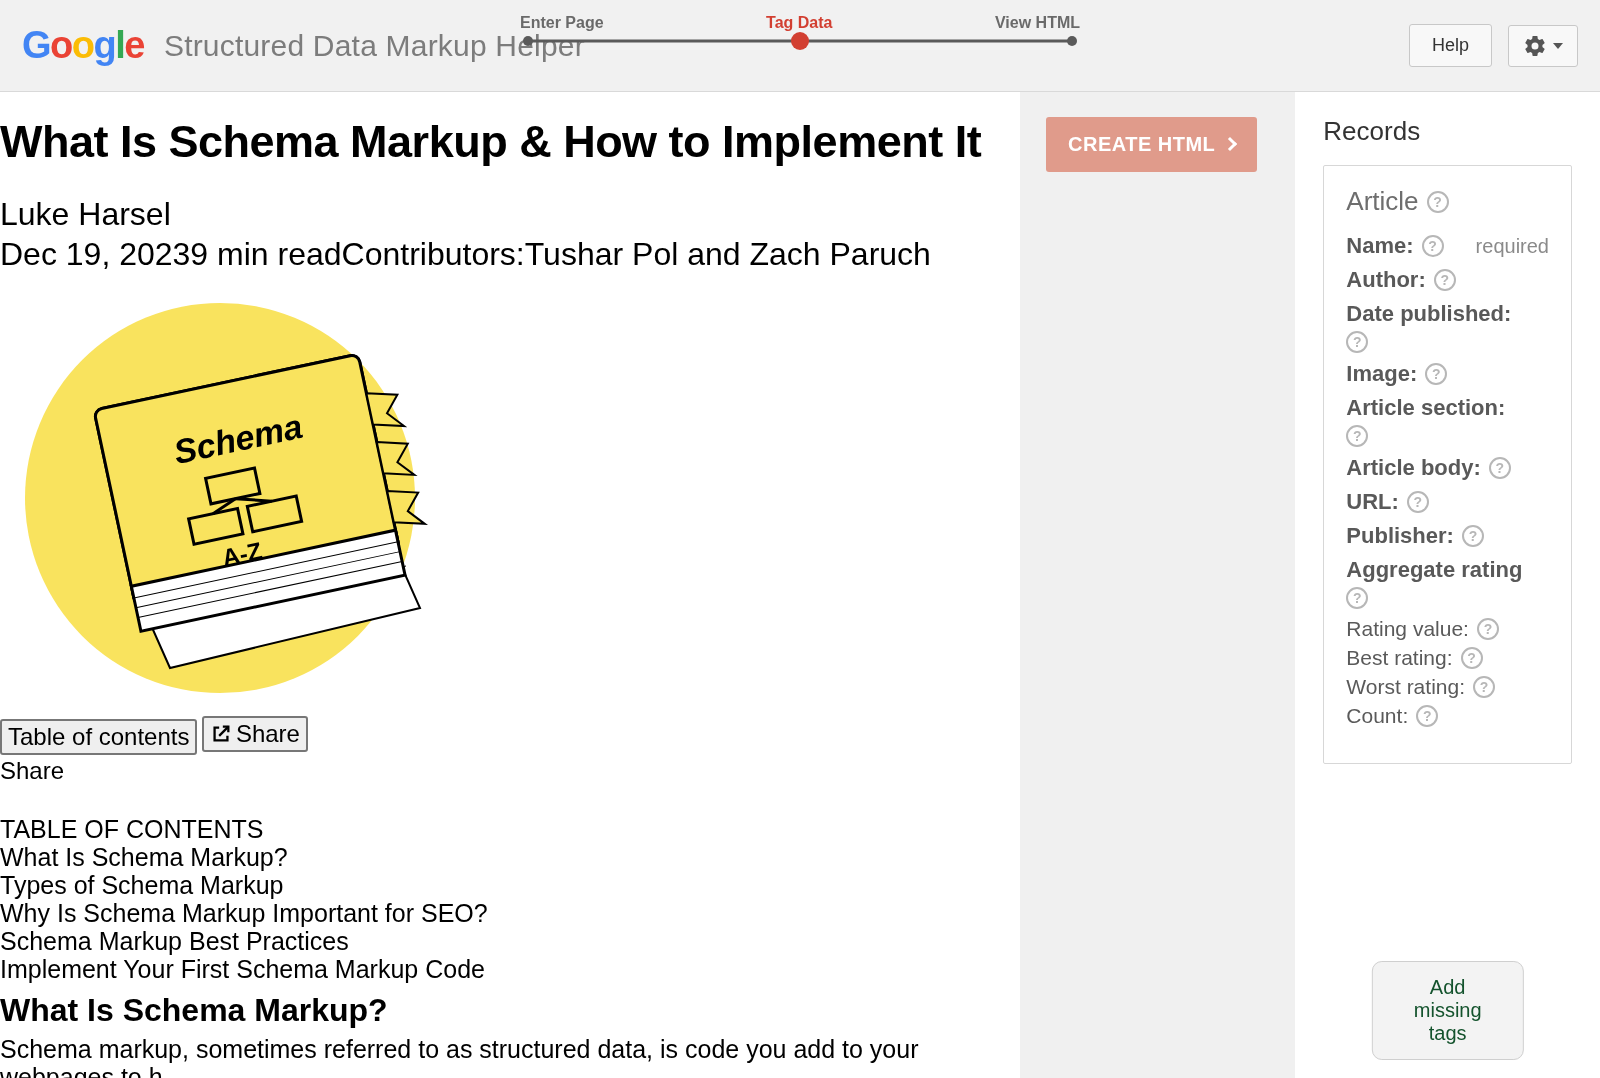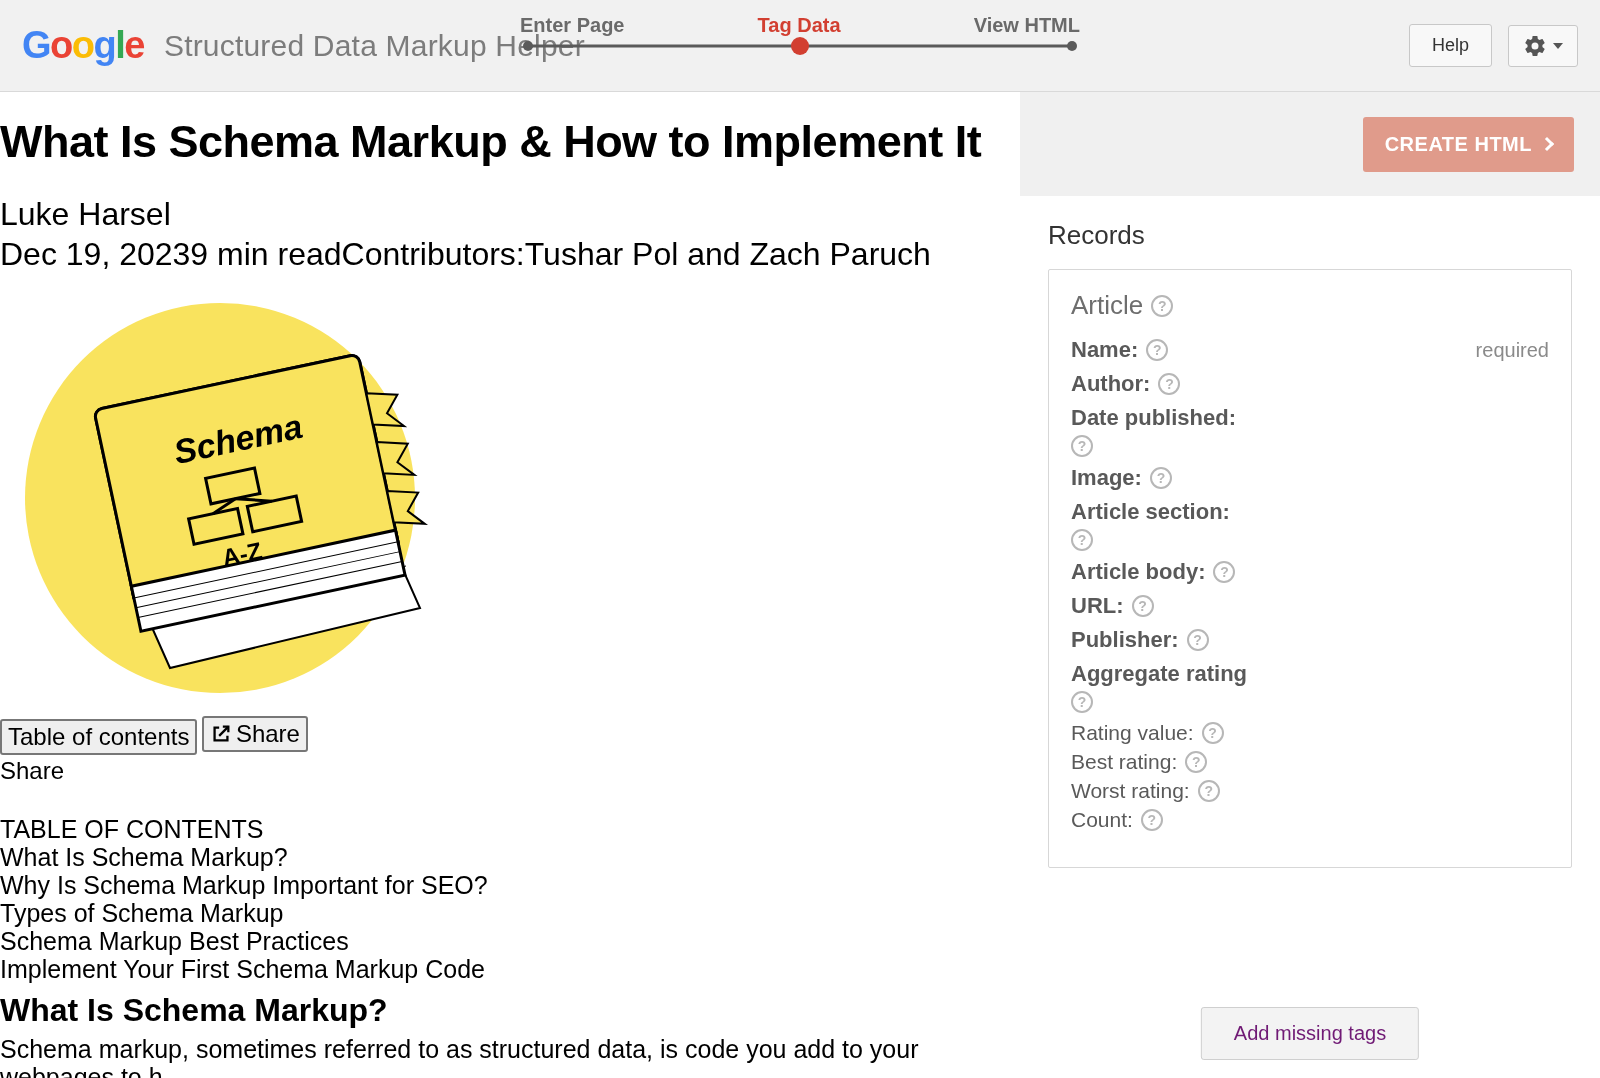--- a/index.html
+++ b/index.html
@@ -28,21 +28,21 @@
   .app-title { color:#7c7c7c; font-size: 30px; font-weight: 400; letter-spacing: 0.2px;}
 
   .stepper {
     position: absolute;
     left: 50%;
     top: 14px;
     transform: translateX(-50%);
     width: 560px;
     text-align: center;
   }
-  .step-labels { display: flex; justify-content: space-between; font-size: 20px; font-weight: 700; margin-bottom: 2px;}
+  .step-labels { display: flex; justify-content: space-between; font-size: 16px; font-weight: 700; margin-bottom: 2px;}
   .step-label { color:#6a6a6a; }
   .step-label.active { color:#d23f31; }
   .step-track { position: relative; height: 14px; }
   .step-line {
     position:absolute; top:50%; left:8px; right:8px; height:3px;
     background:#5a5a5a; border-radius:2px; transform:translateY(-50%);
   }
   .step-dot {
     position:absolute; top:50%; width:10px; height:10px; background:#5a5a5a;
     border-radius:50%; transform:translate(-50%,-50%);
@@ -86,21 +86,22 @@
   }
   .share-under { font-size:24px; margin-top:2px;}
   .toc-block { margin-top: 30px; font-size:25px; line-height:1.12;}
   .h2 { font-size:32px; font-weight:800; margin-top:10px; font-family: Helvetica, Arial, sans-serif;}
   .para { font-size:25px; line-height:1.15; margin-top:6px;}
 
   .side-pane {
     flex: 1;
     background:#f0f0f0;
     display:flex;
-    flex-direction:column;
+    flex-direction:row;
+    gap:12px;
   }
   .side-top {
     height: 104px;
     display:flex; align-items:center; justify-content:flex-end;
     padding: 0 26px;
   }
   .create-btn {
     background:#e09b8b; color:#fff; font-weight:700; font-size:20px;
     border:none; border-radius:3px; padding:16px 22px; letter-spacing:0.5px;
     display:flex; align-items:center; gap:10px; cursor:pointer;
@@ -115,22 +116,22 @@
     display:inline-flex; width:22px; height:22px; border:2px solid #b7b7b7; border-radius:50%;
     align-items:center; justify-content:center; font-size:14px; color:#b7b7b7; font-weight:700;
     vertical-align:middle;
   }
   .field-row { font-size:22px; color:#595959; font-weight:700; margin: 8px 0; display:flex; align-items:center; gap:8px; flex-wrap:wrap;}
   .field-row .req { margin-left:auto; color:#8a8a8a; font-weight:400; font-size:20px;}
   .sub-field { margin-left: 18px; font-size:21px; color:#5a5a5a; font-weight:400; display:flex; align-items:center; gap:8px; margin:5px 0;}
   .add-missing {
     position:absolute; left:50%; transform:translateX(-50%);
     bottom: 18px;
-    background:#f3f3f3; border:1px solid #cfcfcf; border-radius:3px;
-    padding:14px 32px; font-size:20px; color:#701a75; cursor:pointer;
+    background:#f3f3f3; border:1px solid #cfcfcf; border-radius:10px;
+    padding:14px 32px; font-size:20px; color:#14532d; cursor:pointer;
   }
 </style>
 </head>
 <body>
 
 <div class="header">
   <div class="logo-area">
     <span class="google-logo">
       <span class="g1">G</span><span class="g2">o</span><span class="g3">o</span><span class="g4">g</span><span class="g5">l</span><span class="g6">e</span>
     </span>
@@ -216,22 +217,22 @@
             <path d="M10 5H5v14h14v-5"></path>
           </svg>
         <span>Share</span>
       </button>
     </div>
     <div class="share-under">Share</div>
 
     <div class="toc-block">
       <div>TABLE OF CONTENTS</div>
       <div>What Is Schema Markup?</div>
+      <div>Types of Schema Markup</div>
       <div>Why Is Schema Markup Important for SEO?</div>
-      <div>Types of Schema Markup</div>
       <div>Schema Markup Best Practices</div>
       <div>Implement Your First Schema Markup Code</div>
       <div class="h2">What Is Schema Markup?</div>
       <div class="para">Schema markup, sometimes referred to as structured data, is code you add to your webpages to h</div>
 
     </div>
   </div>
 
   <div class="side-pane">
     <div class="side-top">

